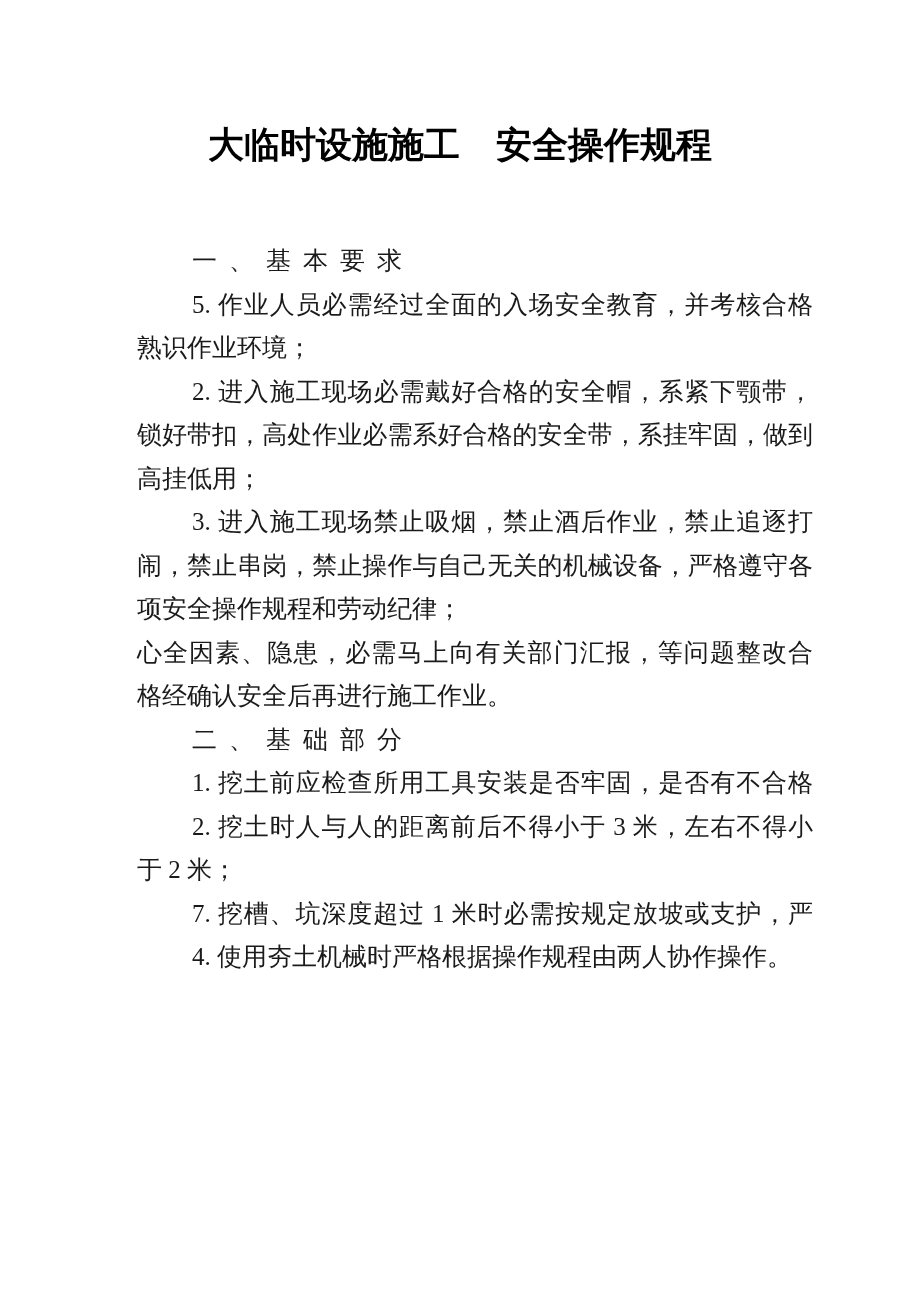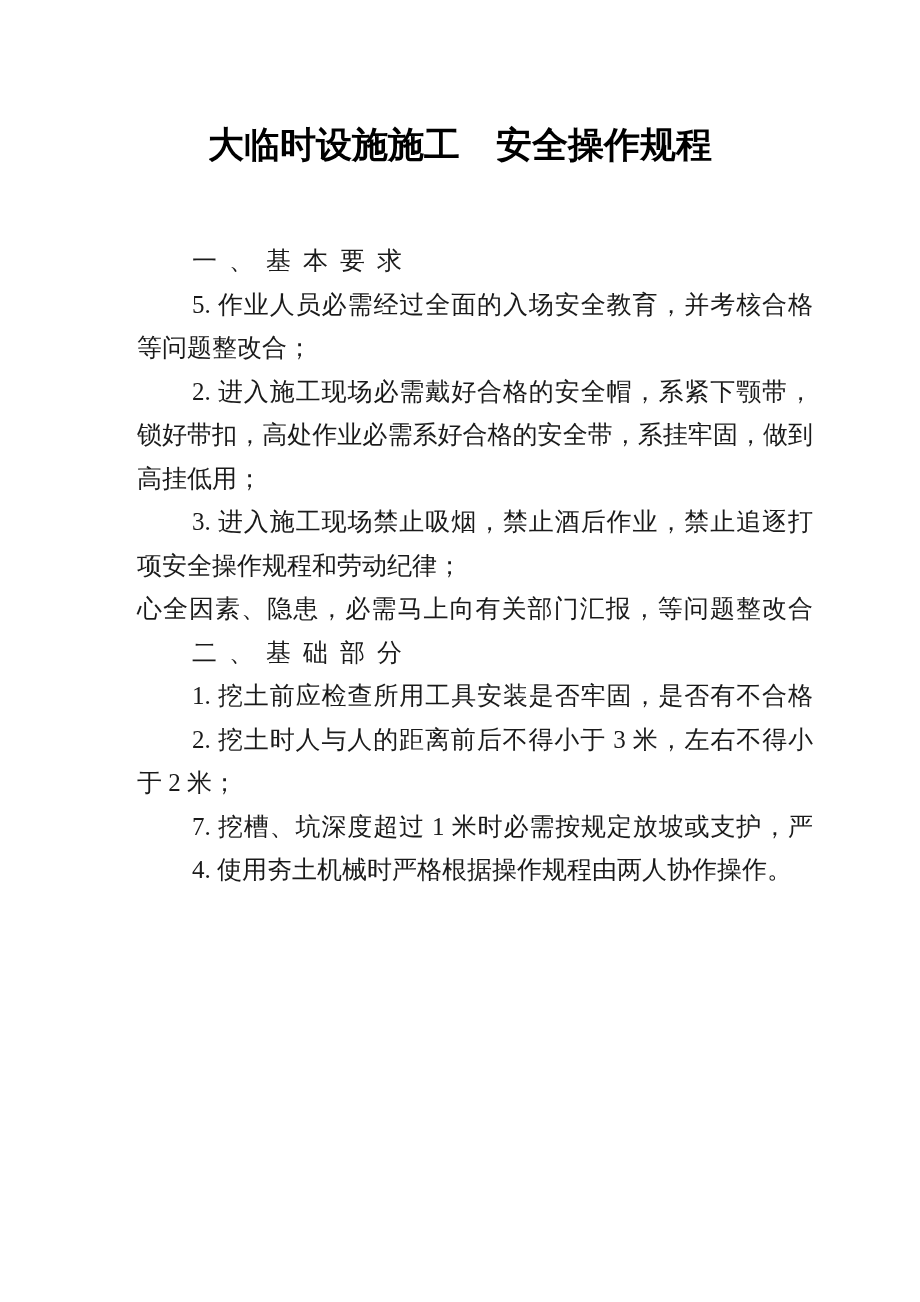--- a/index.html
+++ b/index.html
@@ -67,27 +67,29 @@
 </style>
 </head>
 <body>
 
 <div class="page">
   <h1 class="doc-title">大临时设施施工　安全操作规程</h1>
 
   <div class="doc-body">
       <div class="line indent heading">一、基本要求</div>
       <div class="line jline indent">5. 作业人员必需经过全面的入场安全教育，并考核合格</div>
-      <div class="line">等问题整改合；</div>
+      <div class="line">熟识作业环境；</div>
       <div class="line jline indent">2. 进入施工现场必需戴好合格的安全帽，系紧下颚带，</div>
       <div class="line jline">锁好带扣，高处作业必需系好合格的安全带，系挂牢固，做到</div>
       <div class="line">高挂低用；</div>
       <div class="line jline indent">3. 进入施工现场禁止吸烟，禁止酒后作业，禁止追逐打</div>
+      <div class="line jline">闹，禁止串岗，禁止操作与自己无关的机械设备，严格遵守各</div>
       <div class="line">项安全操作规程和劳动纪律；</div>
       <div class="line jline">心全因素、隐患，必需马上向有关部门汇报，等问题整改合</div>
+      <div class="line">格经确认安全后再进行施工作业。</div>
       <div class="line indent heading">二、基础部分</div>
       <div class="line jline indent">1. 挖土前应检查所用工具安装是否牢固，是否有不合格</div>
       <div class="line jline indent">2. 挖土时人与人的距离前后不得小于 3 米，左右不得小</div>
       <div class="line">于 2 米；</div>
       <div class="line jline indent">7. 挖槽、坑深度超过 1 米时必需按规定放坡或支护，严</div>
       <div class="line indent">4. 使用夯土机械时严格根据操作规程由两人协作操作。</div>
     </div>
 
   <div class="page-footer">- 1 -</div>
 </div>

